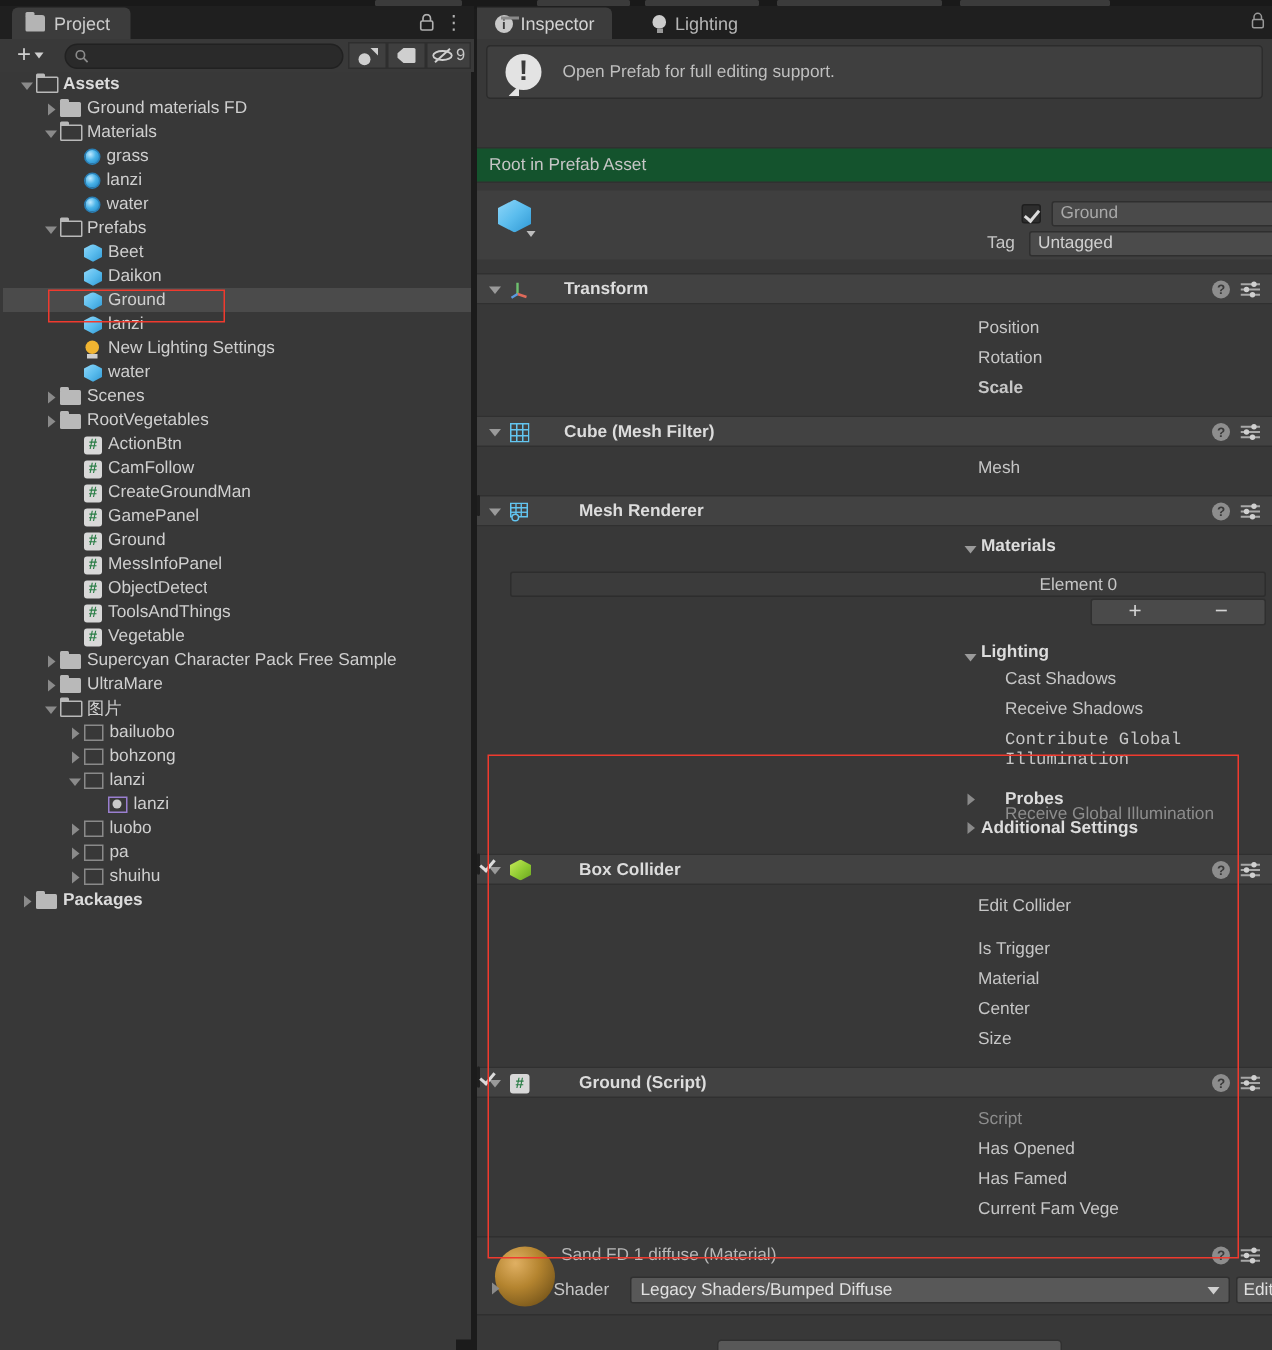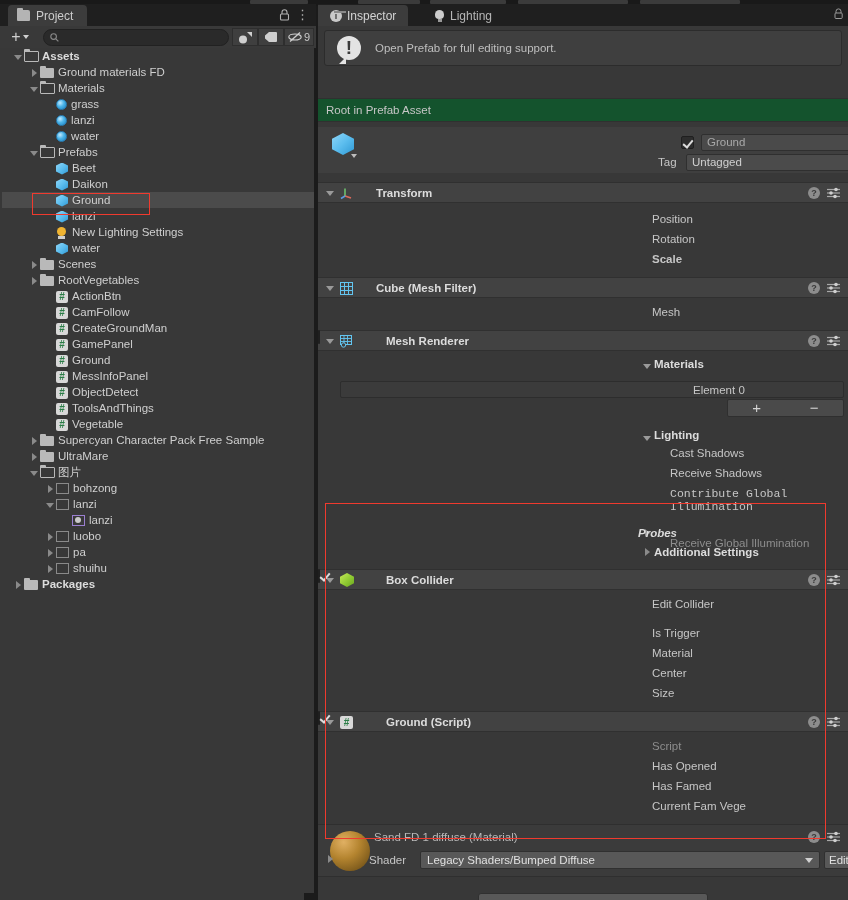--- a/index.html
+++ b/index.html
@@ -331,20 +331,25 @@
         <span class="lbl">UltraMare</span>
       </div>
       <div class="row" style="padding-left:28px">
         <span class="arr d"></span>
         <span class="ico i-folderopen"></span>
         <span class="lbl">图片</span>
       </div>
       <div class="row" style="padding-left:44px">
         <span class="arr r"></span>
         <span class="ico i-tex"></span>
+        <span class="lbl">bailuobo</span>
+      </div>
+      <div class="row" style="padding-left:44px">
+        <span class="arr r"></span>
+        <span class="ico i-tex"></span>
         <span class="lbl">bohzong</span>
       </div>
       <div class="row" style="padding-left:44px">
         <span class="arr d"></span>
         <span class="ico i-tex"></span>
         <span class="lbl">lanzi</span>
       </div>
       <div class="row" style="padding-left:60px">
         <span class="arr n"></span>
         <span class="ico i-sprite">
@@ -515,21 +520,21 @@
   <div class="fld-lbl b" style="left:336px;top:425px;">Lighting</div>
   <div class="fld-lbl" style="left:352px;top:443px;">Cast Shadows</div>
 
   <div class="fld-lbl" style="left:352px;top:463px;">Receive Shadows</div>
 
   <div class="fld-lbl" style="left:352px;top:483px;font-family:Liberation Mono, monospace;">Contribute Global Illumination</div>
 
   <div class="fld-lbl dim" style="left:352px;top:533px;">Receive Global Illumination</div>
 
   <span class="mini-arr r" style="left:325px;top:525px;"></span>
-  <div class="fld-lbl b" style="left:320px;top:523px;font-style:italic;">Probes</div>
+  <div class="fld-lbl b" style="left:352px;top:523px;">Probes</div>
   <span class="mini-arr r" style="left:325px;top:544px;"></span>
   <div class="fld-lbl b" style="left:336px;top:542px;">Additional Settings</div>
 
   <div class="comp-hdr" style="top:565px;">
     <span class="ar"></span>
     <span style="position:absolute;left:22px;top:3px;width:14px;height:14px;
          background:linear-gradient(135deg,#c8ea5a 0%,#8fca32 55%,#6aa520 100%);
          clip-path:polygon(50% 0,100% 26%,100% 74%,50% 100%,0 74%,0 26%);"></span>
     <span class="cbx on"></span>
     <span class="nm" style="left:68px;">Box Collider</span>

